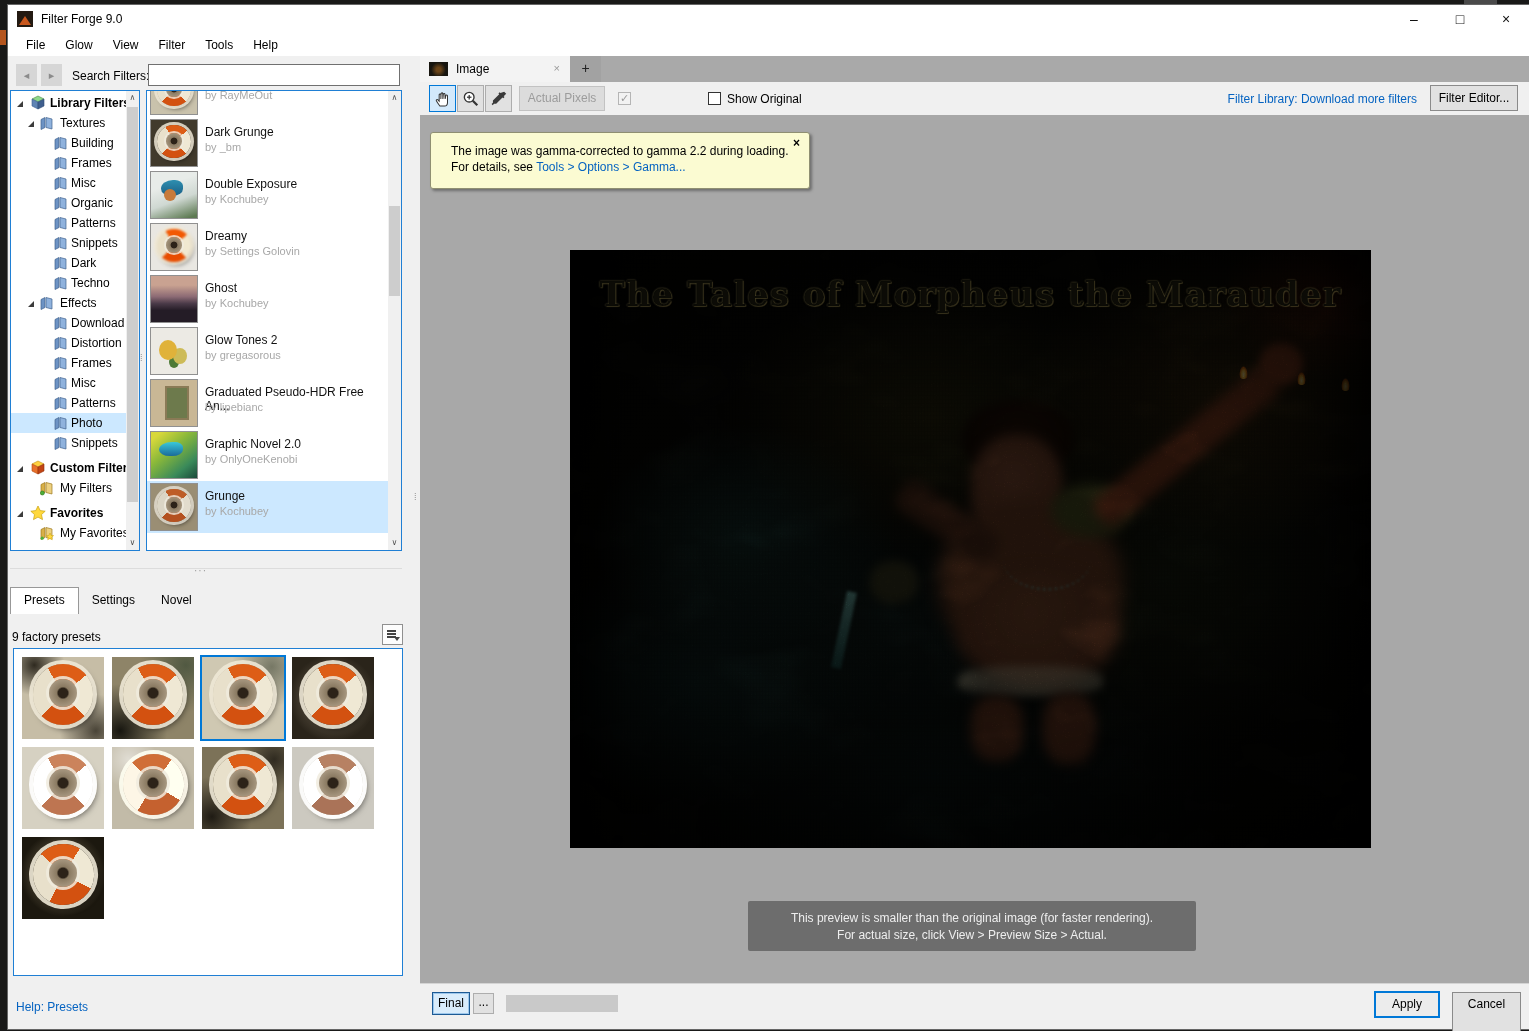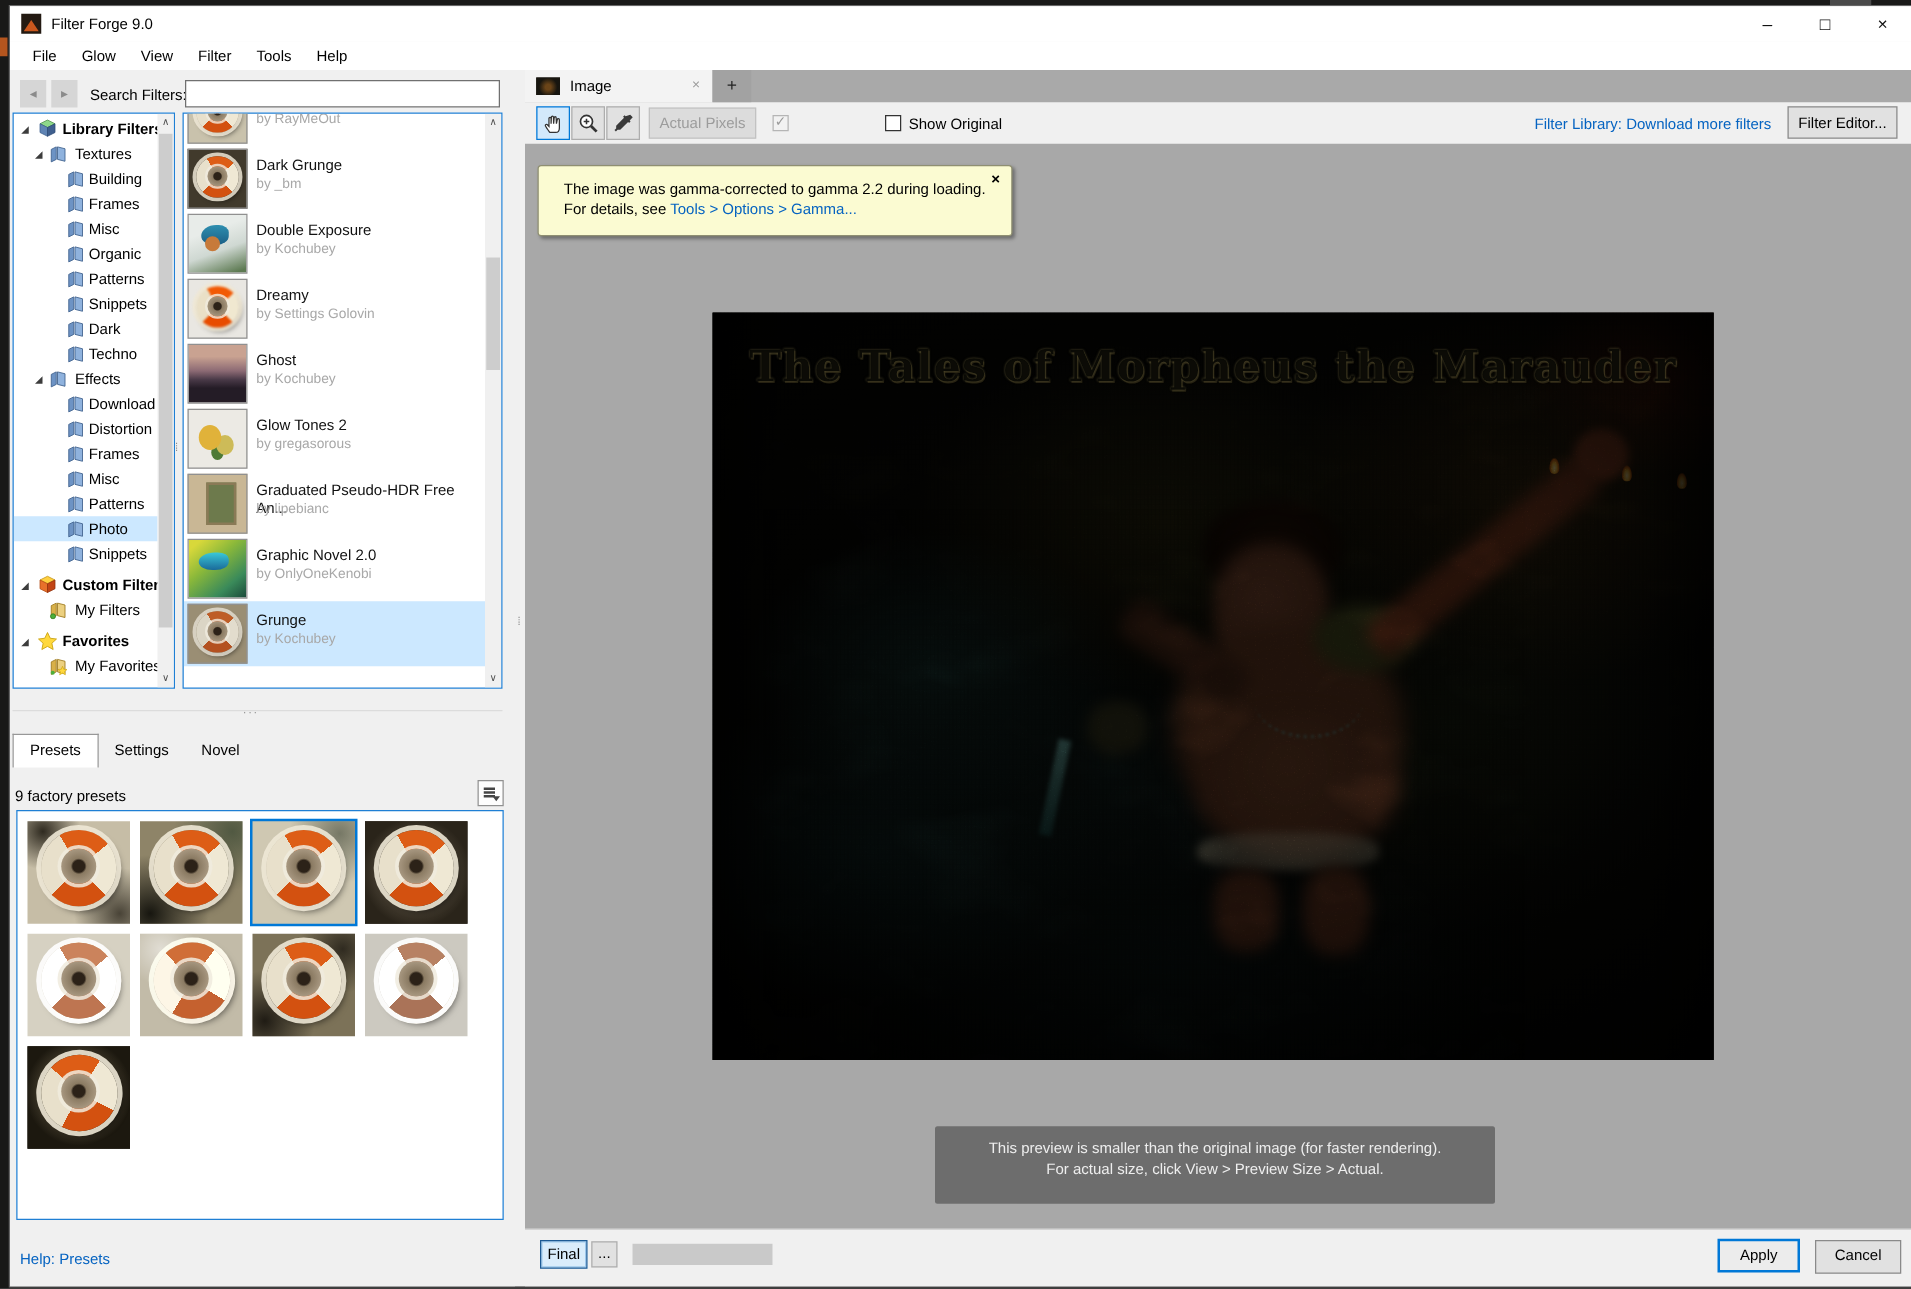--- a/index.html
+++ b/index.html
@@ -159,30 +159,30 @@
   .vignette{inset:0;background:
      radial-gradient(90% 80% at 50% 48%,rgba(0,0,0,0) 42%,rgba(0,0,0,.82) 95%),
      linear-gradient(to right,rgba(0,0,0,.55),transparent 7%,transparent 93%,rgba(0,0,0,.45));}
   .grain{position:absolute;inset:0;width:100%;height:100%;}
   .img-title{left:0;right:0;top:24px;text-align:center;font-family:"DejaVu Serif","Liberation Serif",serif;
      font-weight:bold;font-size:34px;letter-spacing:1px;color:rgba(8,8,4,.96);
      text-shadow:0 0 2px rgba(170,155,95,.5),1px 1px 0 rgba(70,62,34,.45);}
   .flame{position:absolute;width:9px;height:15px;border-radius:50% 50% 40% 40%;
      background:radial-gradient(50% 60% at 50% 70%,#ffeaa2 0,#f7b93a 45%,#c35f10 78%,rgba(120,50,5,0) 95%);}
 
-  .ptool{left:328px;top:786px;width:448px;height:62px;background:#6d6d6d;color:#eeeeee;text-align:center;
+  .ptool{left:328px;top:786px;width:448px;height:50px;background:#6d6d6d;color:#eeeeee;text-align:center;
      padding-top:9px;box-sizing:border-box;line-height:17px;border-radius:2px;}
 
   .bottombar{left:0;right:0;bottom:0;height:45px;background:#f0f0f0;border-top:1px solid #d4d4d4;}
   .final-btn{left:12px;top:8px;width:38px;height:23px;background:#d9ecfb;border:1px solid #1d5a94;box-shadow:inset 0 0 0 1px #9cc7ec;
      text-align:center;line-height:21px;box-sizing:border-box;cursor:pointer;}
   .more-btn{left:53px;top:9px;width:21px;height:21px;background:#e1e1e1;border:1px solid #adadad;text-align:center;line-height:17px;box-sizing:border-box;cursor:pointer;}
   .progress{left:86px;top:11px;width:112px;height:17px;background:#c9c9c9;}
   .apply-btn{right:89px;top:7px;width:66px;height:27px;background:#ececec;border:2px solid #0078d7;text-align:center;line-height:23px;box-sizing:border-box;cursor:pointer;}
-  .cancel-btn{right:8px;top:8px;width:69px;height:27px;background:#e1e1e1;border:1px solid #8a8a8a;text-align:center;line-height:23px;box-sizing:border-box;cursor:pointer;}
+  .cancel-btn{right:8px;top:8px;width:69px;height:40px;background:#e1e1e1;border:1px solid #8a8a8a;text-align:center;line-height:23px;box-sizing:border-box;cursor:pointer;}
 </style>
 </head>
 <body>
 
 <div class="abs frag-orange"></div>
 <div class="abs frag-gray"></div>
 
 <div class="abs app">
 
   <div class="abs titlebar">

